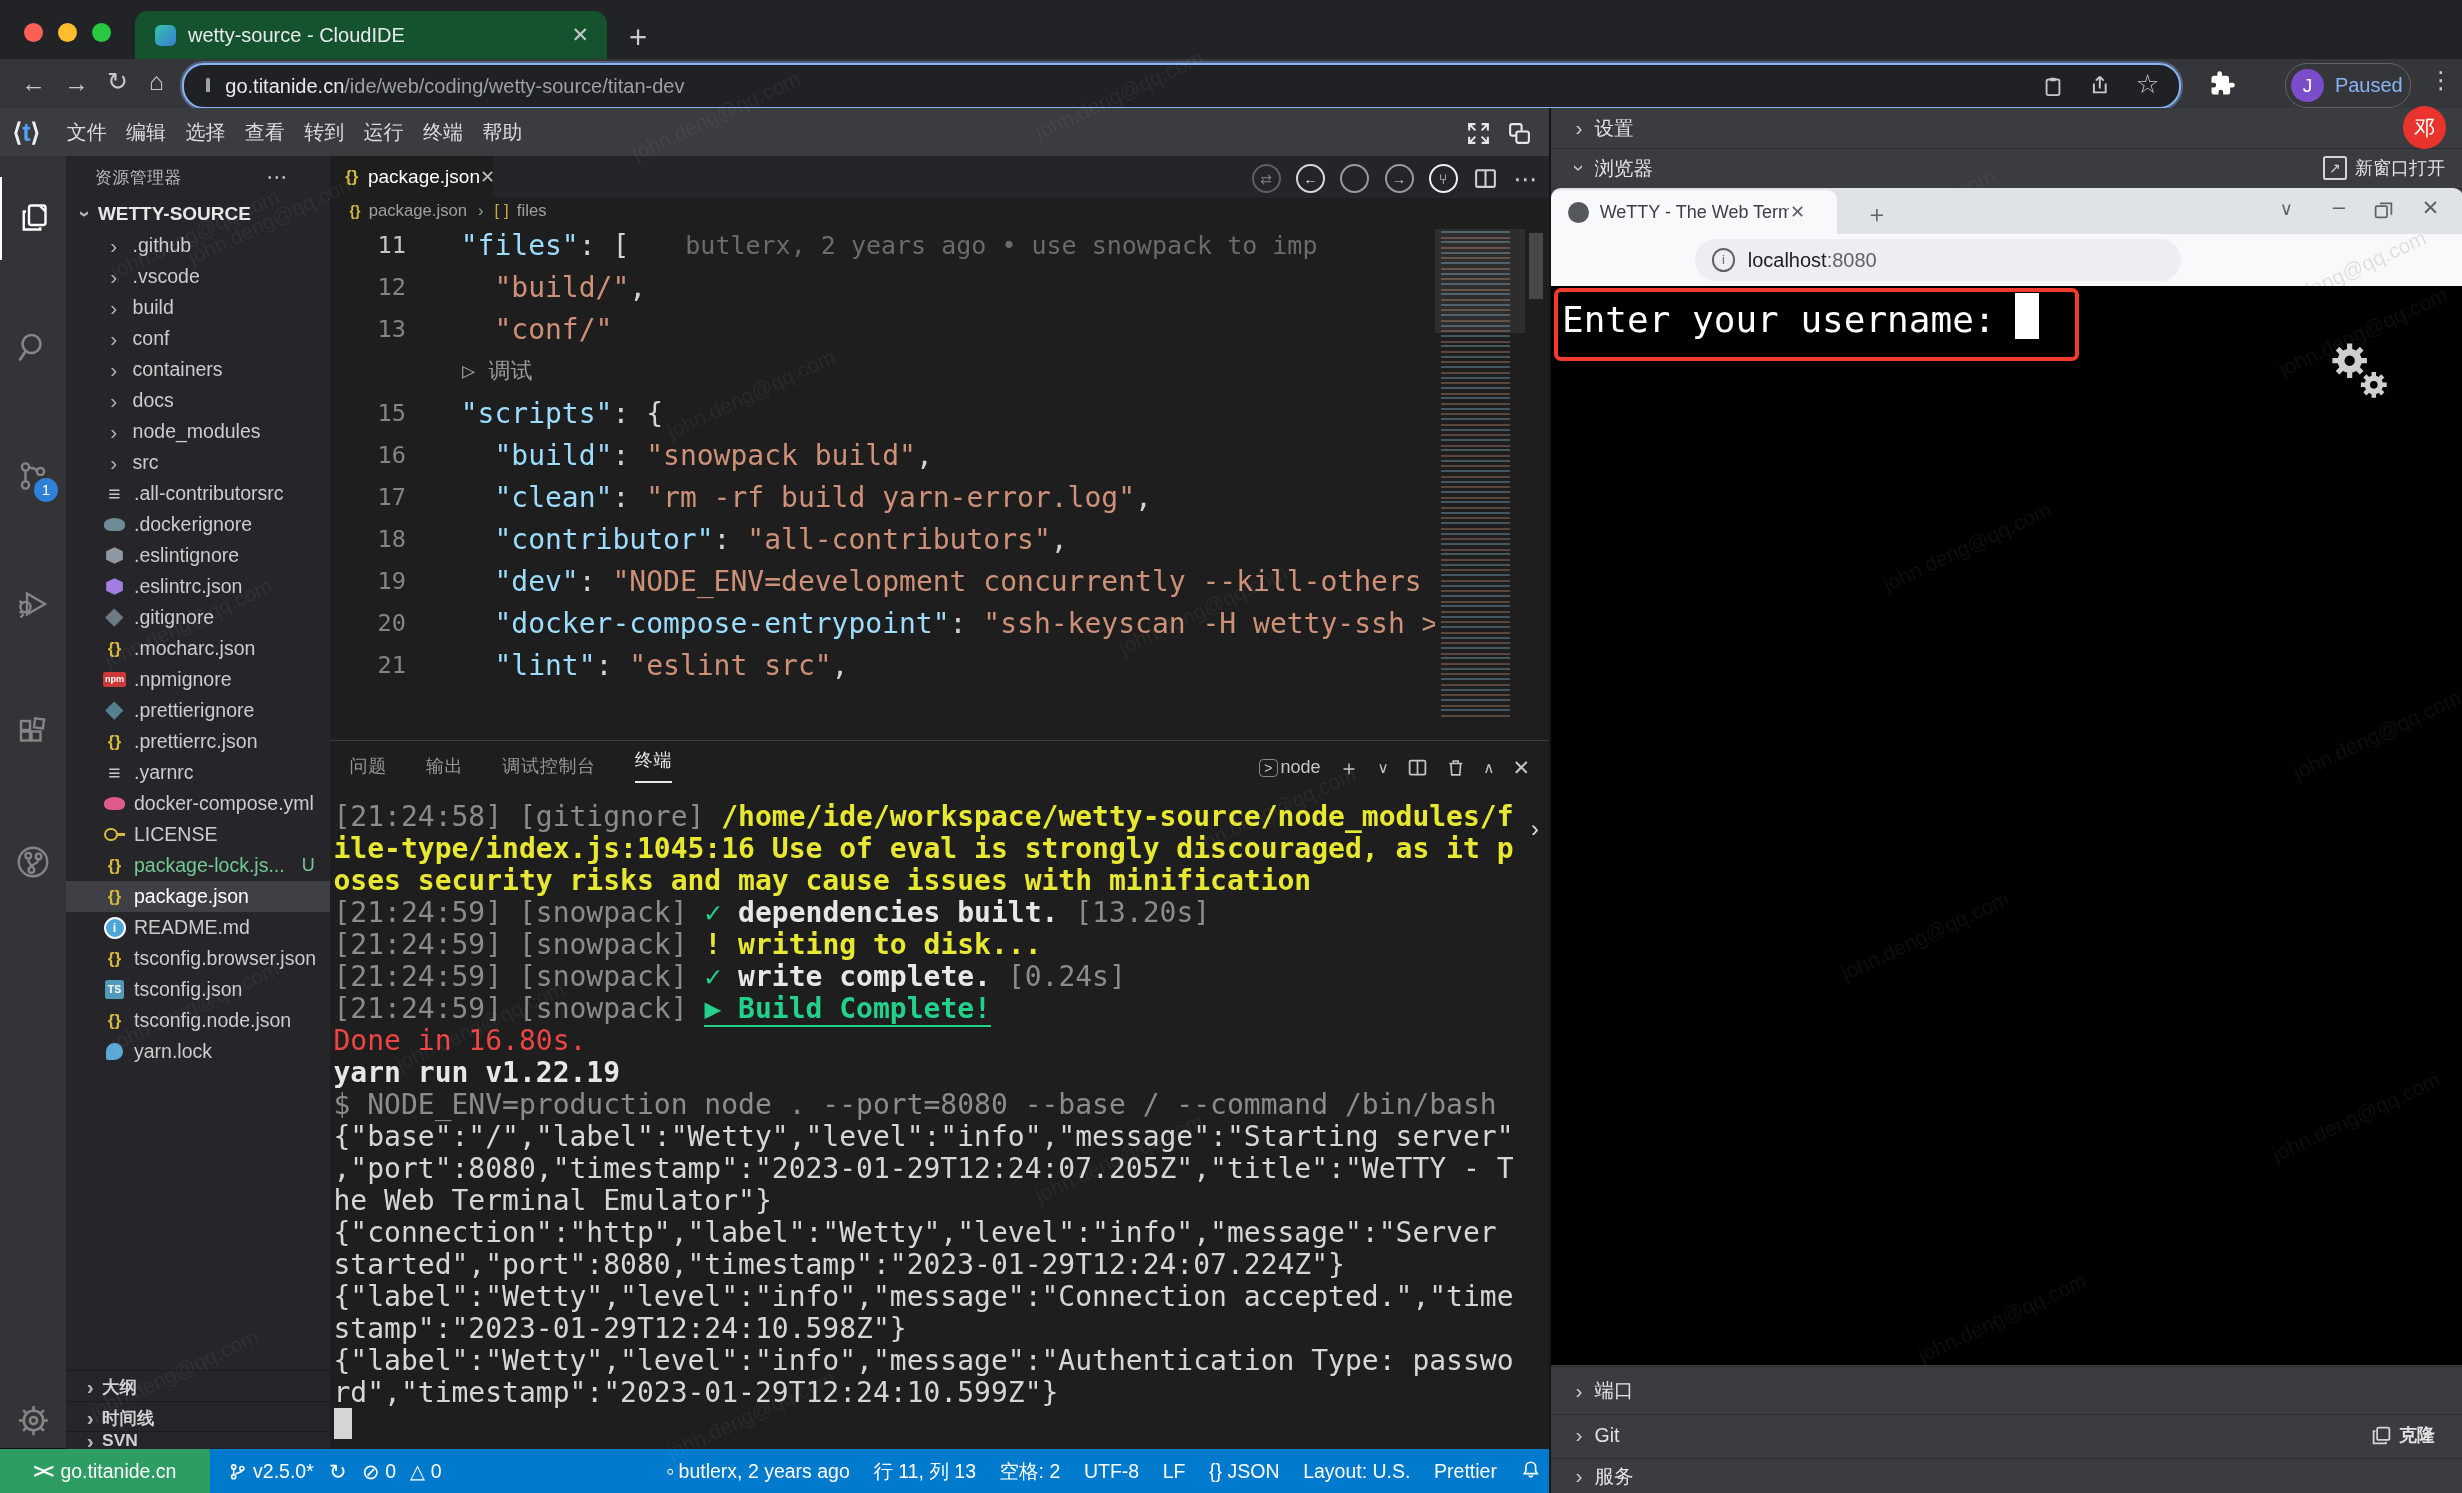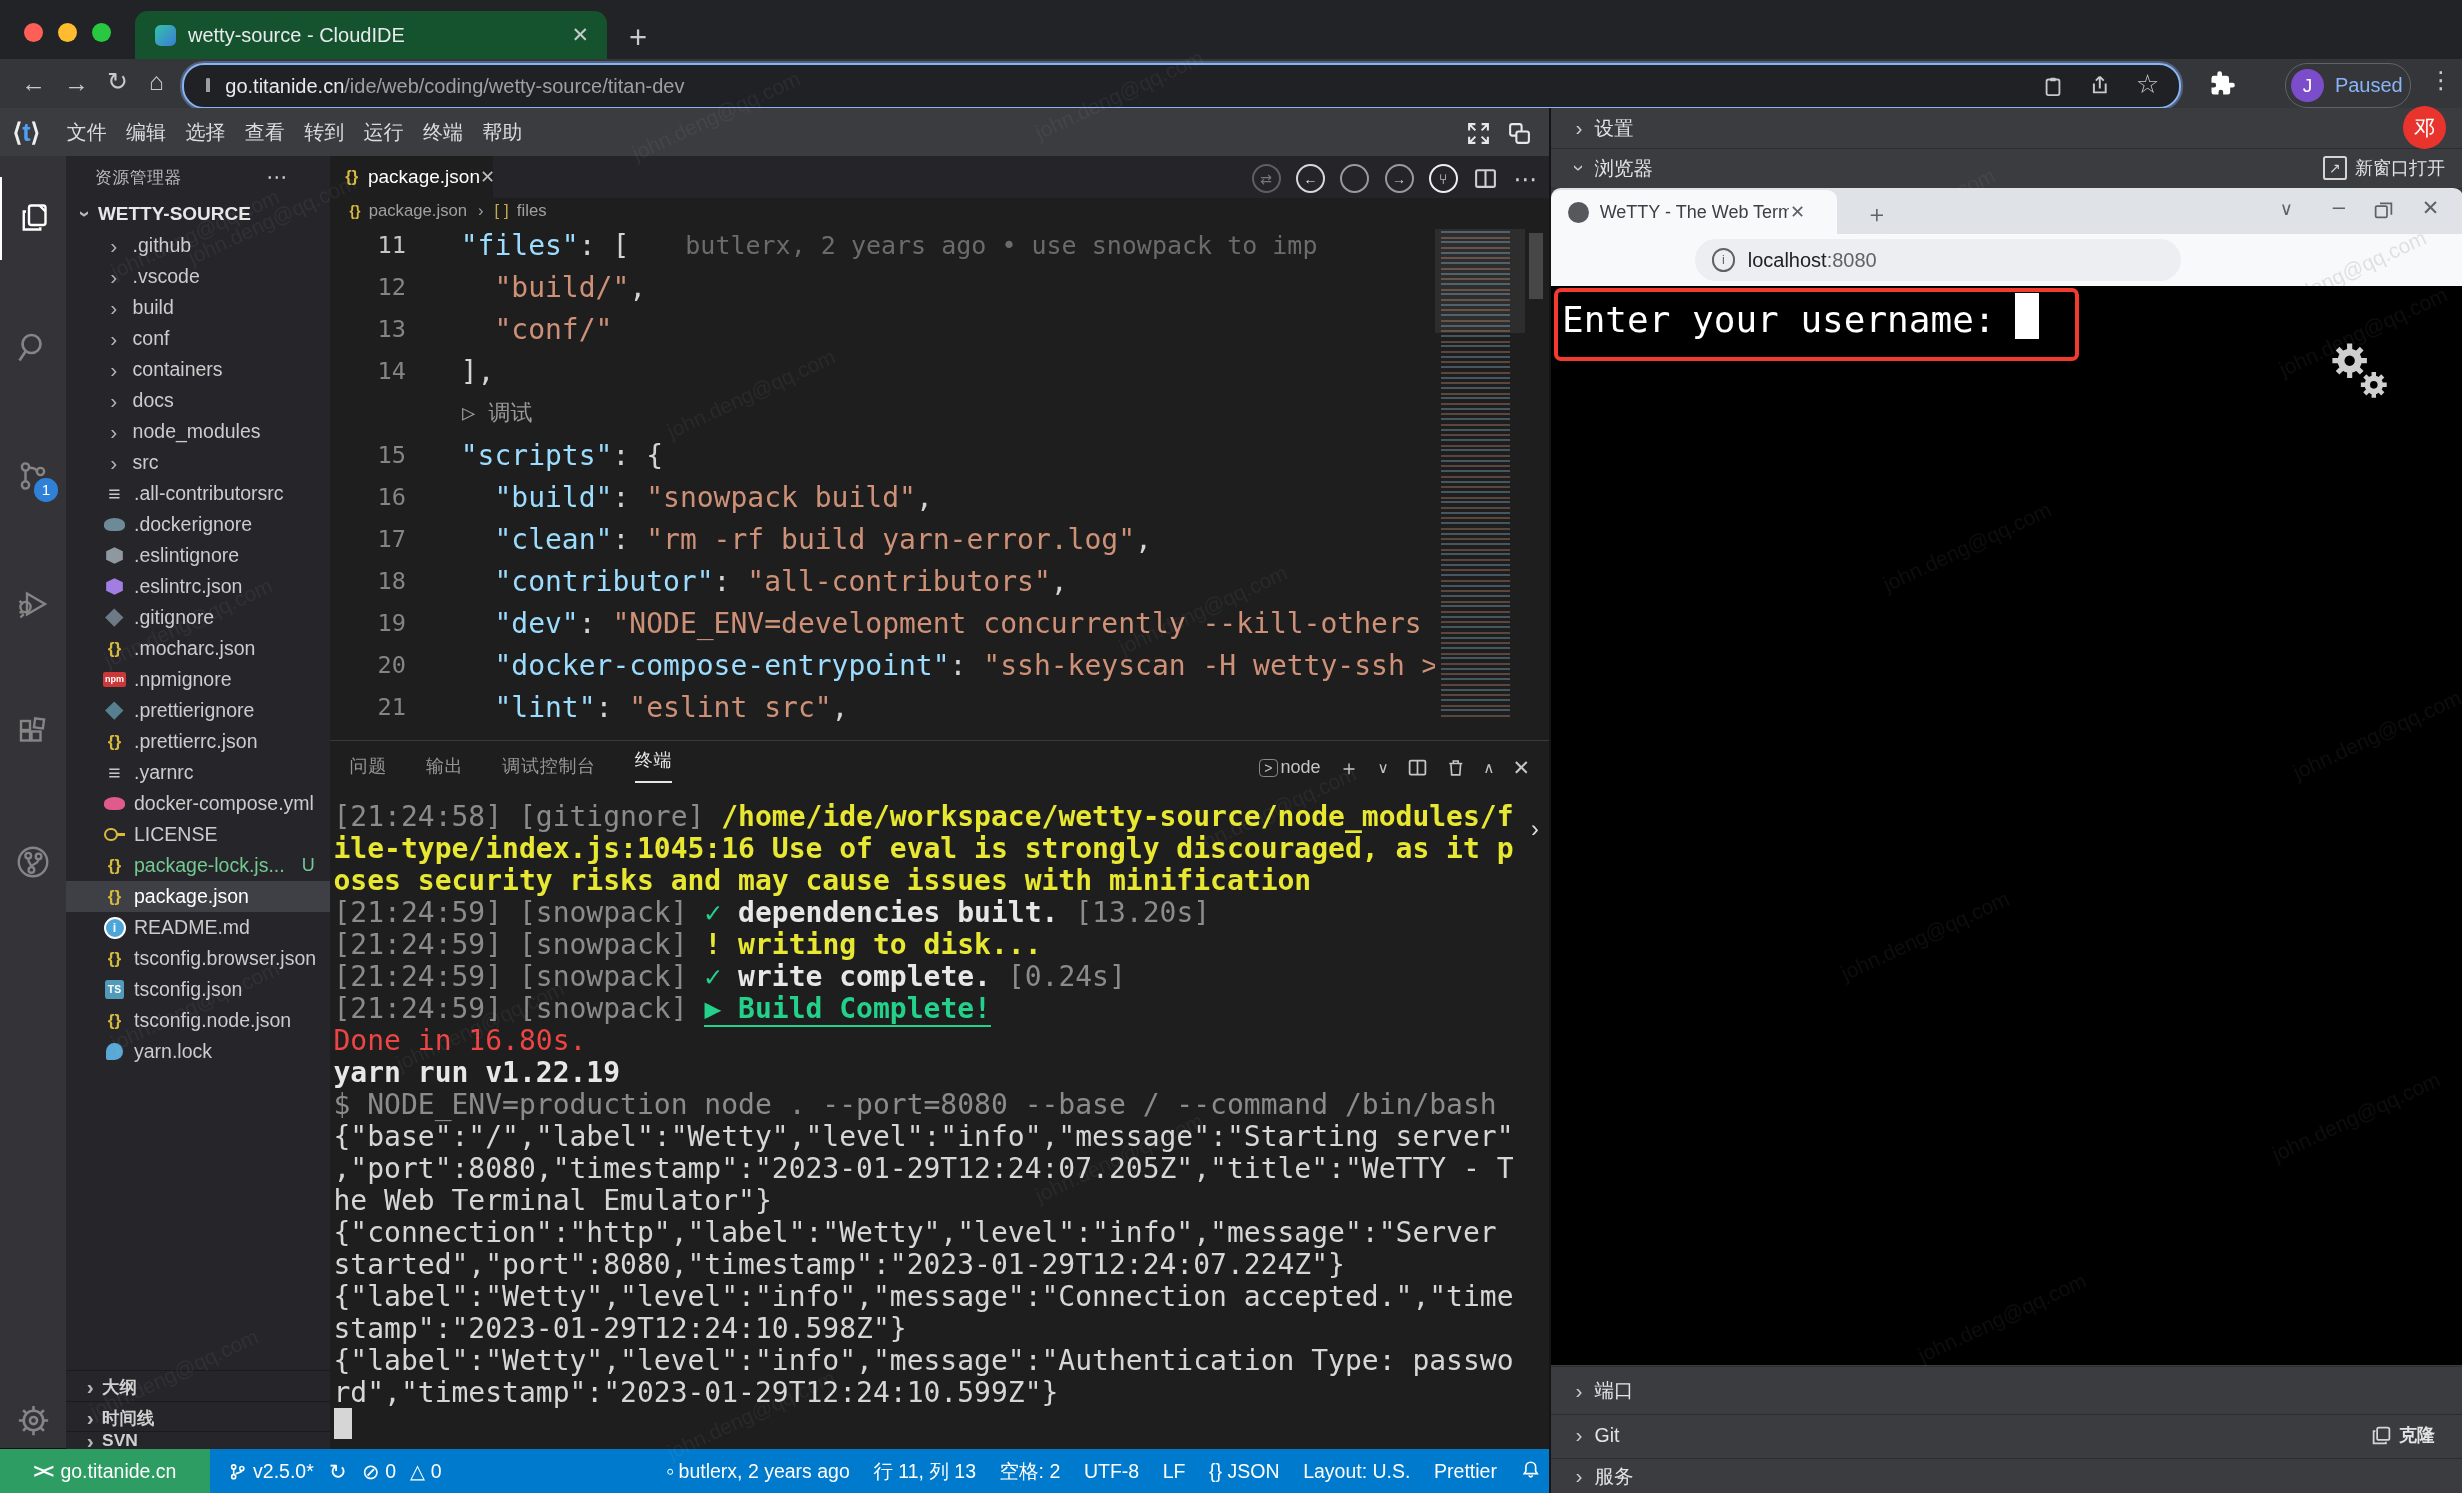--- a/index.html
+++ b/index.html
@@ -438,21 +438,20 @@
   <span class="bracesico" style="margin-left:19.5px;font-size:14px;">{}</span>
   <span style="margin-left:8.3px;">package.json</span>
   <span style="margin:0 11px;">›</span>
   <span style="color:#c5a84c;">[ ]</span>
   <span style="margin-left:8.3px;">files</span>
 </div>
 <div class="abs mono" id="editor">
     <div class="eline"><span class="lnum cur">11</span><span class="code">  <span class="c-k">"files"</span><span class="c-p">: [</span></span><span class="blame">butlerx, 2 years ago • use snowpack to imp</span></div>
     <div class="eline"><span class="lnum">12</span><span class="code">    <span class="c-s">"build/"</span><span class="c-p">,</span></span></div>
     <div class="eline"><span class="lnum">13</span><span class="code">    <span class="c-s">"conf/"</span></span></div>
-    <div class="eline"><span class="lnum">14</span><span class="code">  <span class="c-p">],</span></span></div>
     <div class="eline lensrow">▷ 调试</div>
     <div class="eline"><span class="lnum">15</span><span class="code">  <span class="c-k">"scripts"</span><span class="c-p">: {</span></span></div>
     <div class="eline"><span class="lnum">16</span><span class="code">    <span class="c-k">"build"</span><span class="c-p">: </span><span class="c-s">"snowpack build"</span><span class="c-p">,</span></span></div>
     <div class="eline"><span class="lnum">17</span><span class="code">    <span class="c-k">"clean"</span><span class="c-p">: </span><span class="c-s">"rm -rf build yarn-error.log"</span><span class="c-p">,</span></span></div>
     <div class="eline"><span class="lnum">18</span><span class="code">    <span class="c-k">"contributor"</span><span class="c-p">: </span><span class="c-s">"all-contributors"</span><span class="c-p">,</span></span></div>
     <div class="eline"><span class="lnum">19</span><span class="code">    <span class="c-k">"dev"</span><span class="c-p">: </span><span class="c-s">"NODE_ENV=development concurrently --kill-others</span></span></div>
     <div class="eline"><span class="lnum">20</span><span class="code">    <span class="c-k">"docker-compose-entrypoint"</span><span class="c-p">: </span><span class="c-s">"ssh-keyscan -H wetty-ssh &gt;</span></span></div>
     <div class="eline"><span class="lnum">21</span><span class="code">    <span class="c-k">"lint"</span><span class="c-p">: </span><span class="c-s">"eslint src"</span><span class="c-p">,</span></span></div>
   </div>
 <div class="abs" id="minimap">

